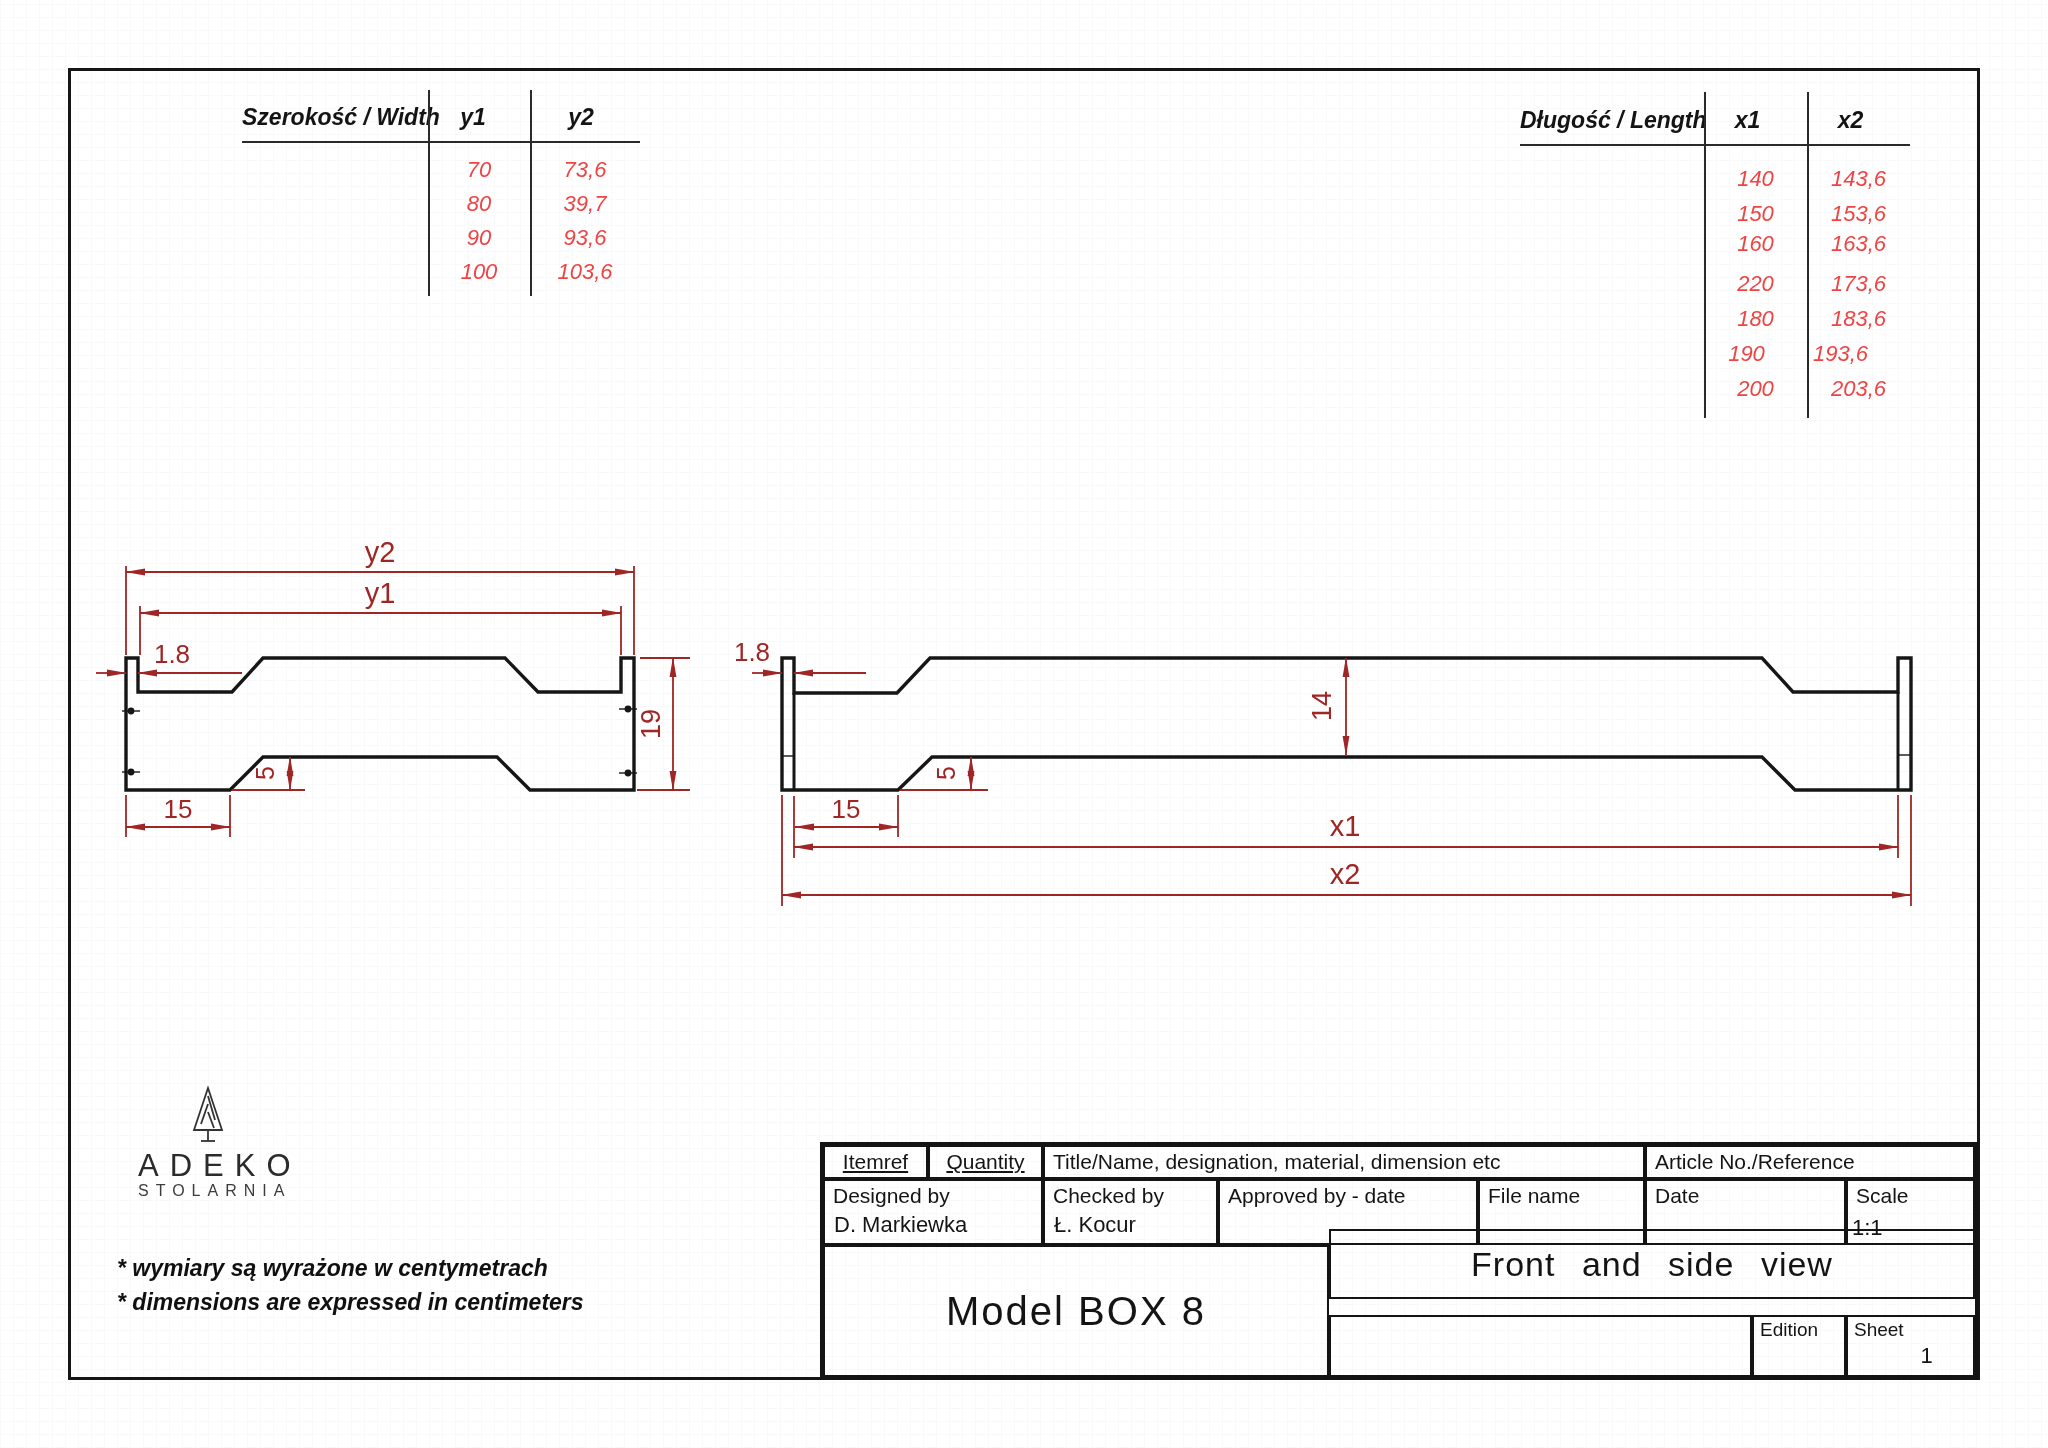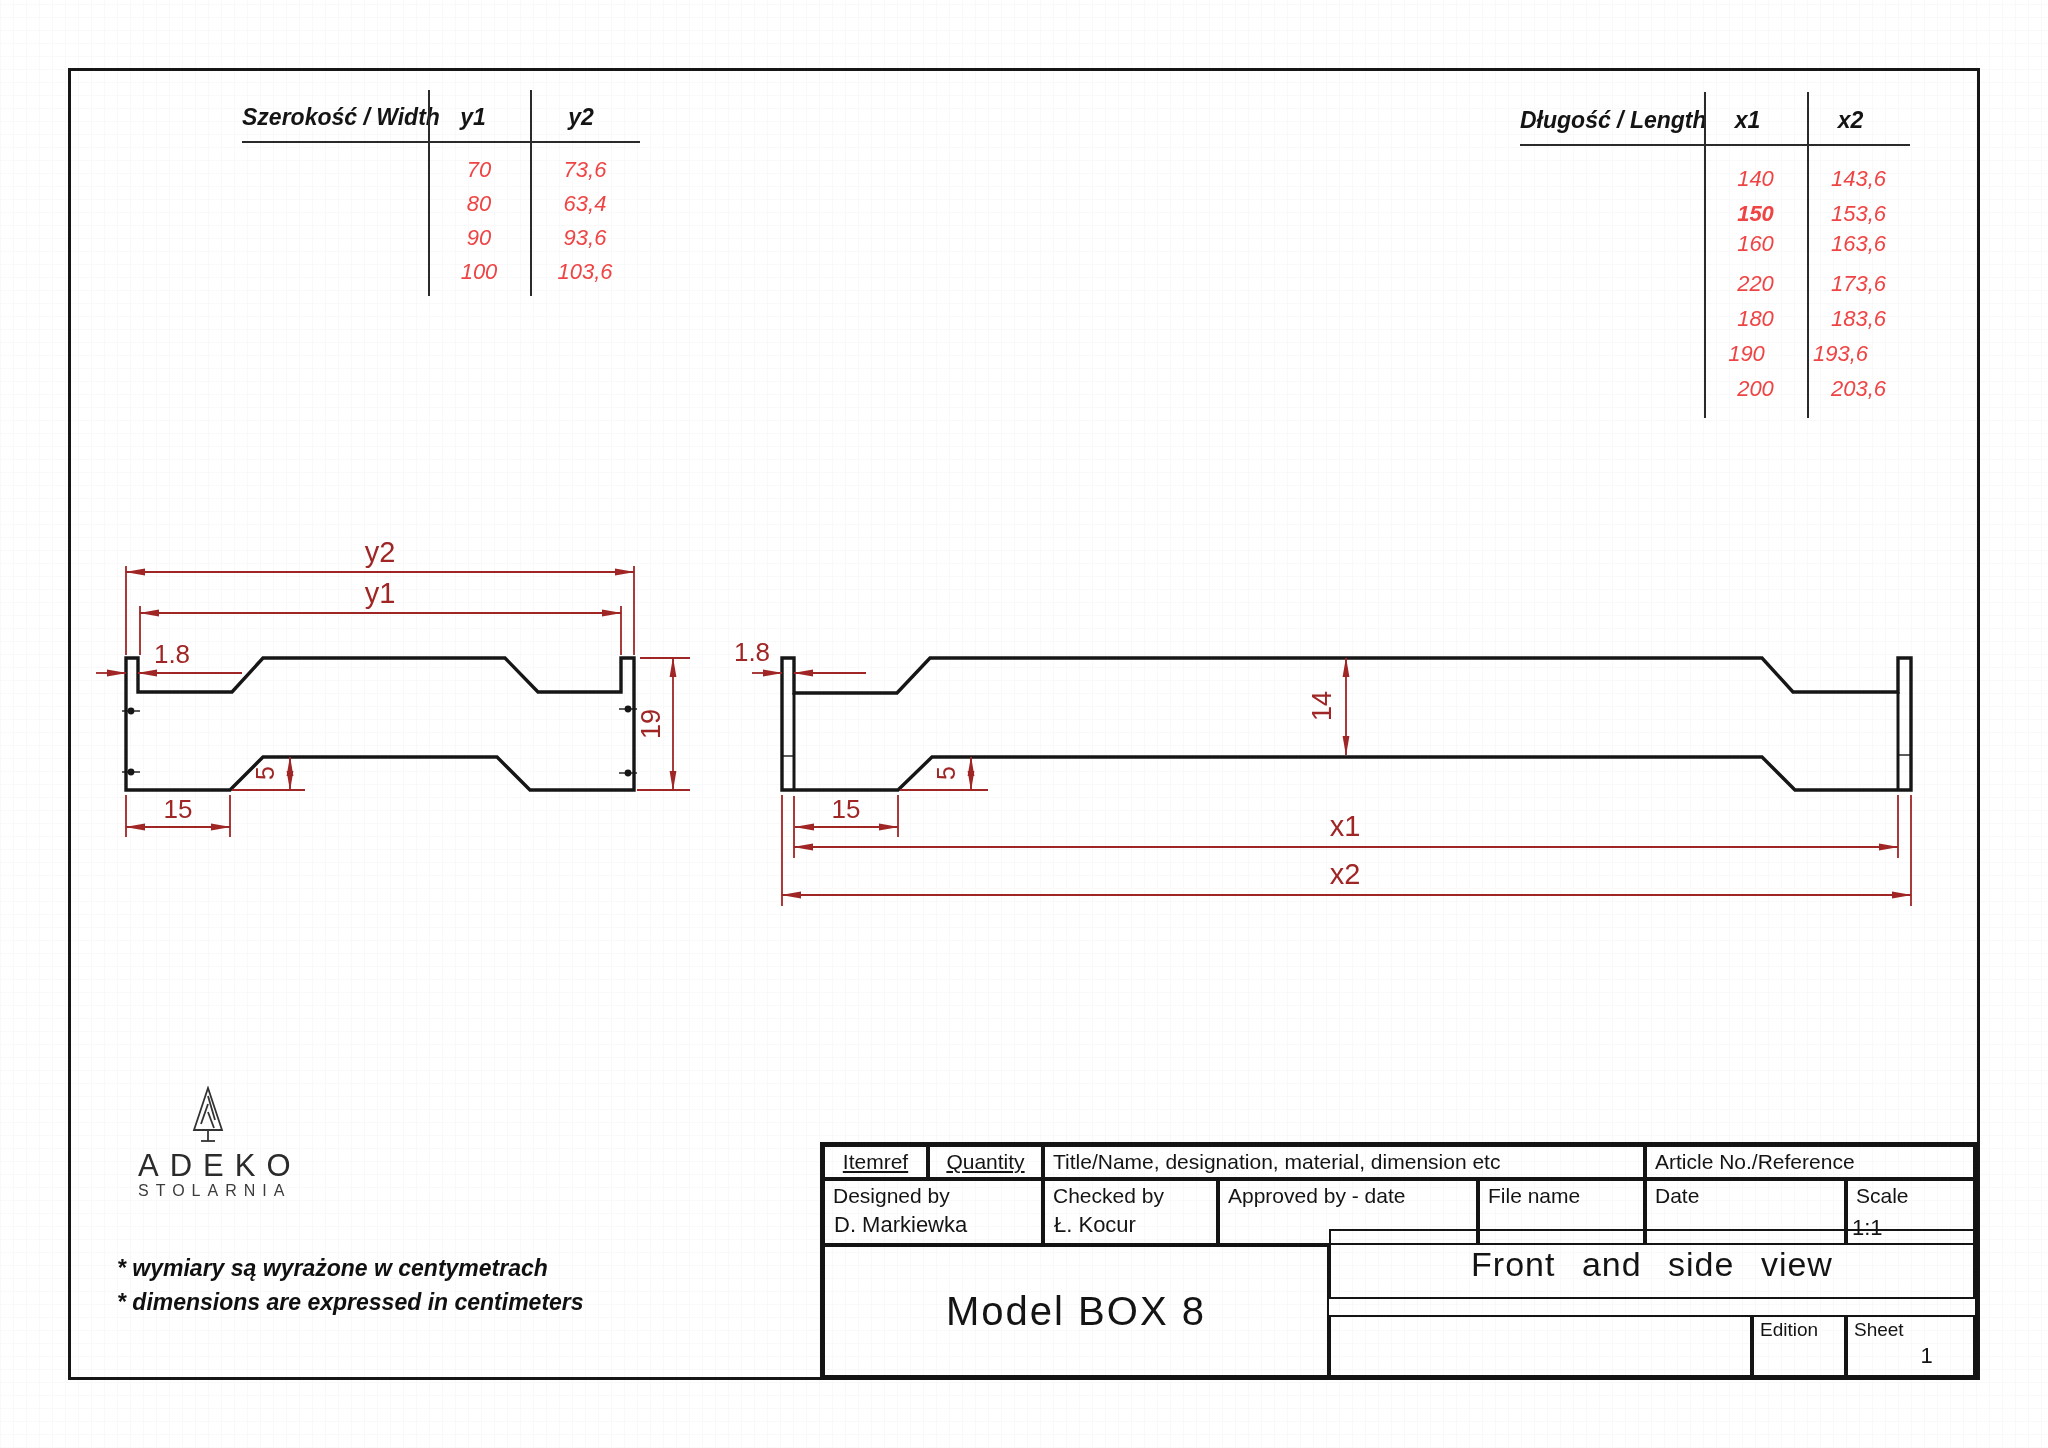--- a/index.html
+++ b/index.html
@@ -58,21 +58,21 @@
   <div class="abs hline" style="left:242px;top:141px;width:398px;"></div>
   <div class="abs vline" style="left:428px;top:90px;height:206px;"></div>
   <div class="abs vline" style="left:530px;top:90px;height:206px;"></div>
 
   <div class="abs trow" style="left:428px;top:153px;width:212px;height:34px;align-items:center;">
     <div class="spec-val" style="width:102px;">70</div>
     <div class="spec-val" style="width:110px;">73,6</div>
   </div>
   <div class="abs trow" style="left:428px;top:187px;width:212px;height:34px;align-items:center;">
     <div class="spec-val" style="width:102px;">80</div>
-    <div class="spec-val" style="width:110px;">63,4</div>
+    <div class="spec-val" style="width:110px;">39,7</div>
   </div>
   <div class="abs trow" style="left:428px;top:221px;width:212px;height:34px;align-items:center;">
     <div class="spec-val" style="width:102px;">90</div>
     <div class="spec-val" style="width:110px;">93,6</div>
   </div>
   <div class="abs trow" style="left:428px;top:255px;width:212px;height:34px;align-items:center;">
     <div class="spec-val" style="width:102px;">100</div>
     <div class="spec-val" style="width:110px;">103,6</div>
   </div>
 </div>
@@ -85,21 +85,21 @@
   </div>
   <div class="abs hline" style="left:1520px;top:144px;width:390px;"></div>
   <div class="abs vline" style="left:1704px;top:92px;height:326px;"></div>
   <div class="abs vline" style="left:1807px;top:92px;height:326px;"></div>
 
   <div class="abs trow" style="left:1704px;top:161px;width:206px;height:35px;align-items:center;">
     <div class="spec-val" style="width:103px;">140</div>
     <div class="spec-val" style="width:103px;">143,6</div>
   </div>
   <div class="abs trow" style="left:1704px;top:196px;width:206px;height:35px;align-items:center;">
-    <div class="spec-val" style="width:103px;font-weight:bold;">150</div>
+    <div class="spec-val" style="width:103px;">150</div>
     <div class="spec-val" style="width:103px;">153,6</div>
   </div>
   <div class="abs trow" style="left:1704px;top:231px;width:206px;height:35px;align-items:flex-start;">
     <div class="spec-val" style="width:103px;">160</div>
     <div class="spec-val" style="width:103px;">163,6</div>
   </div>
   <div class="abs trow" style="left:1704px;top:266px;width:206px;height:35px;align-items:center;">
     <div class="spec-val" style="width:103px;">220</div>
     <div class="spec-val" style="width:103px;">173,6</div>
   </div>

